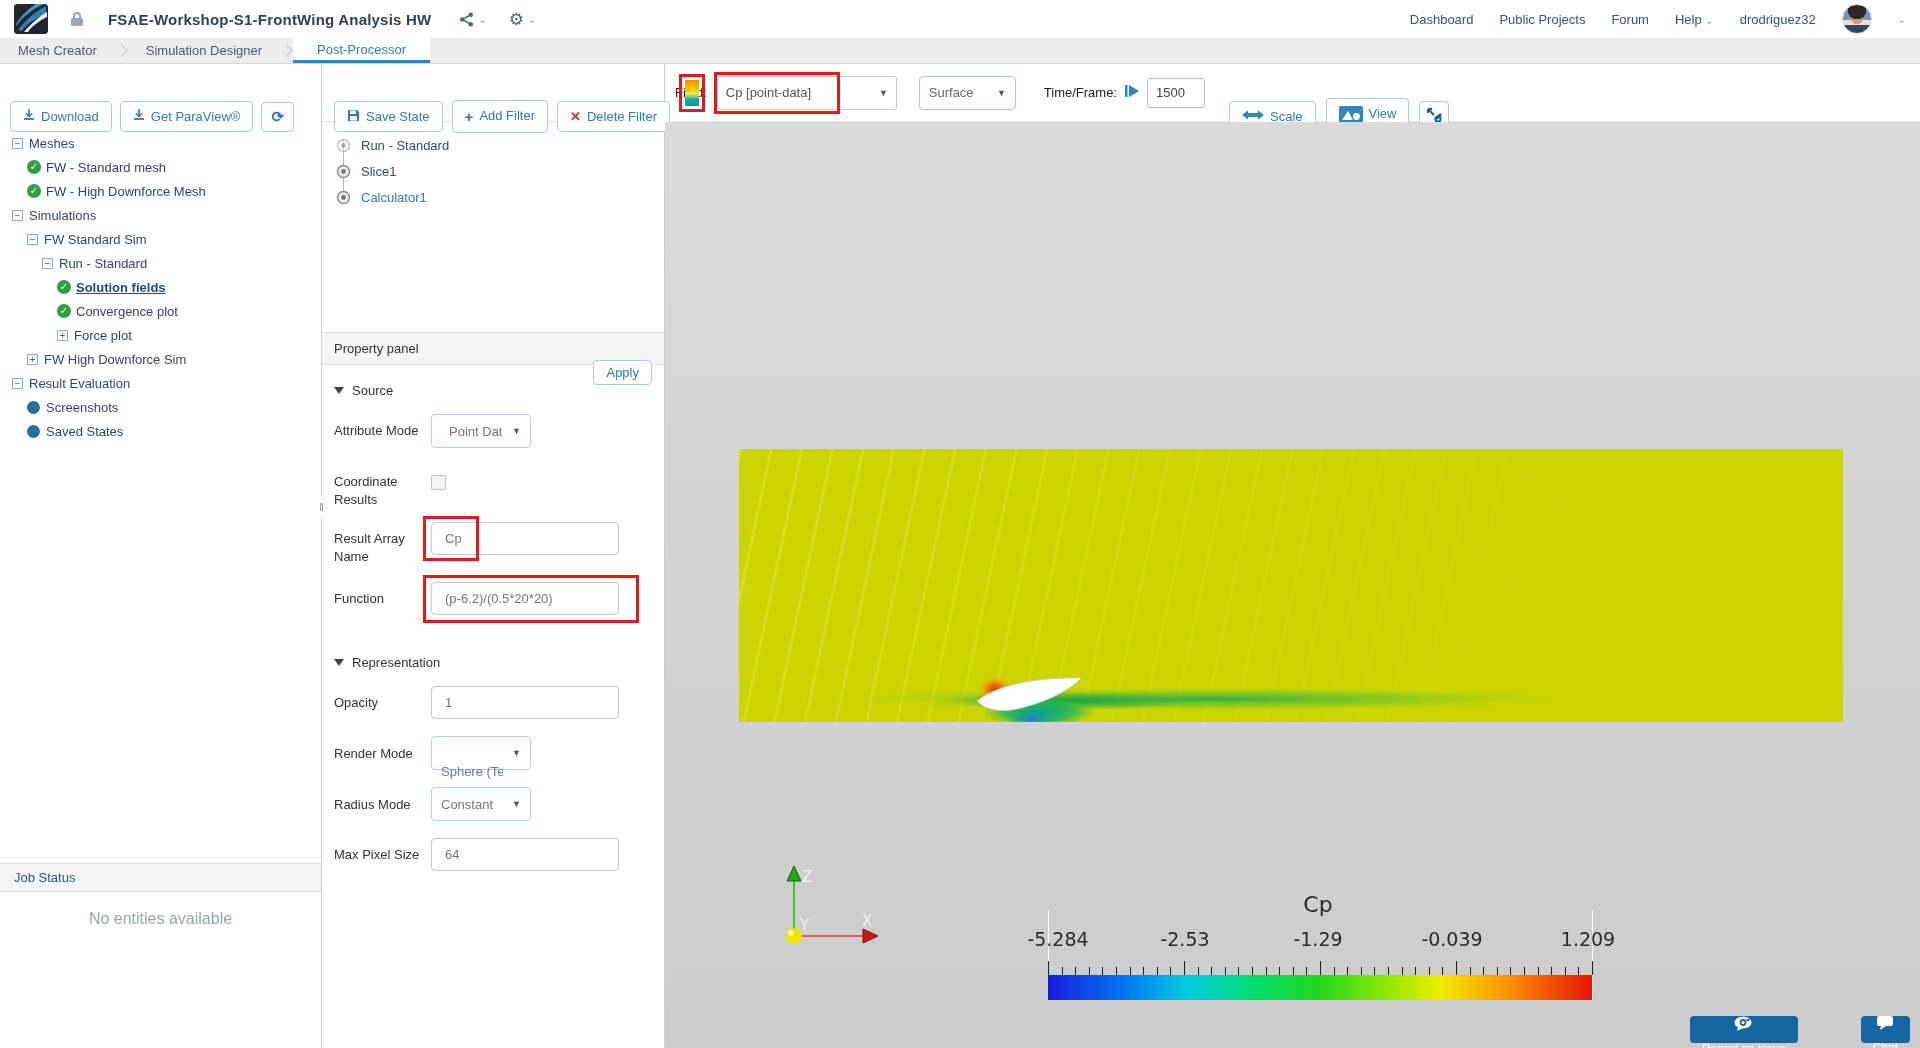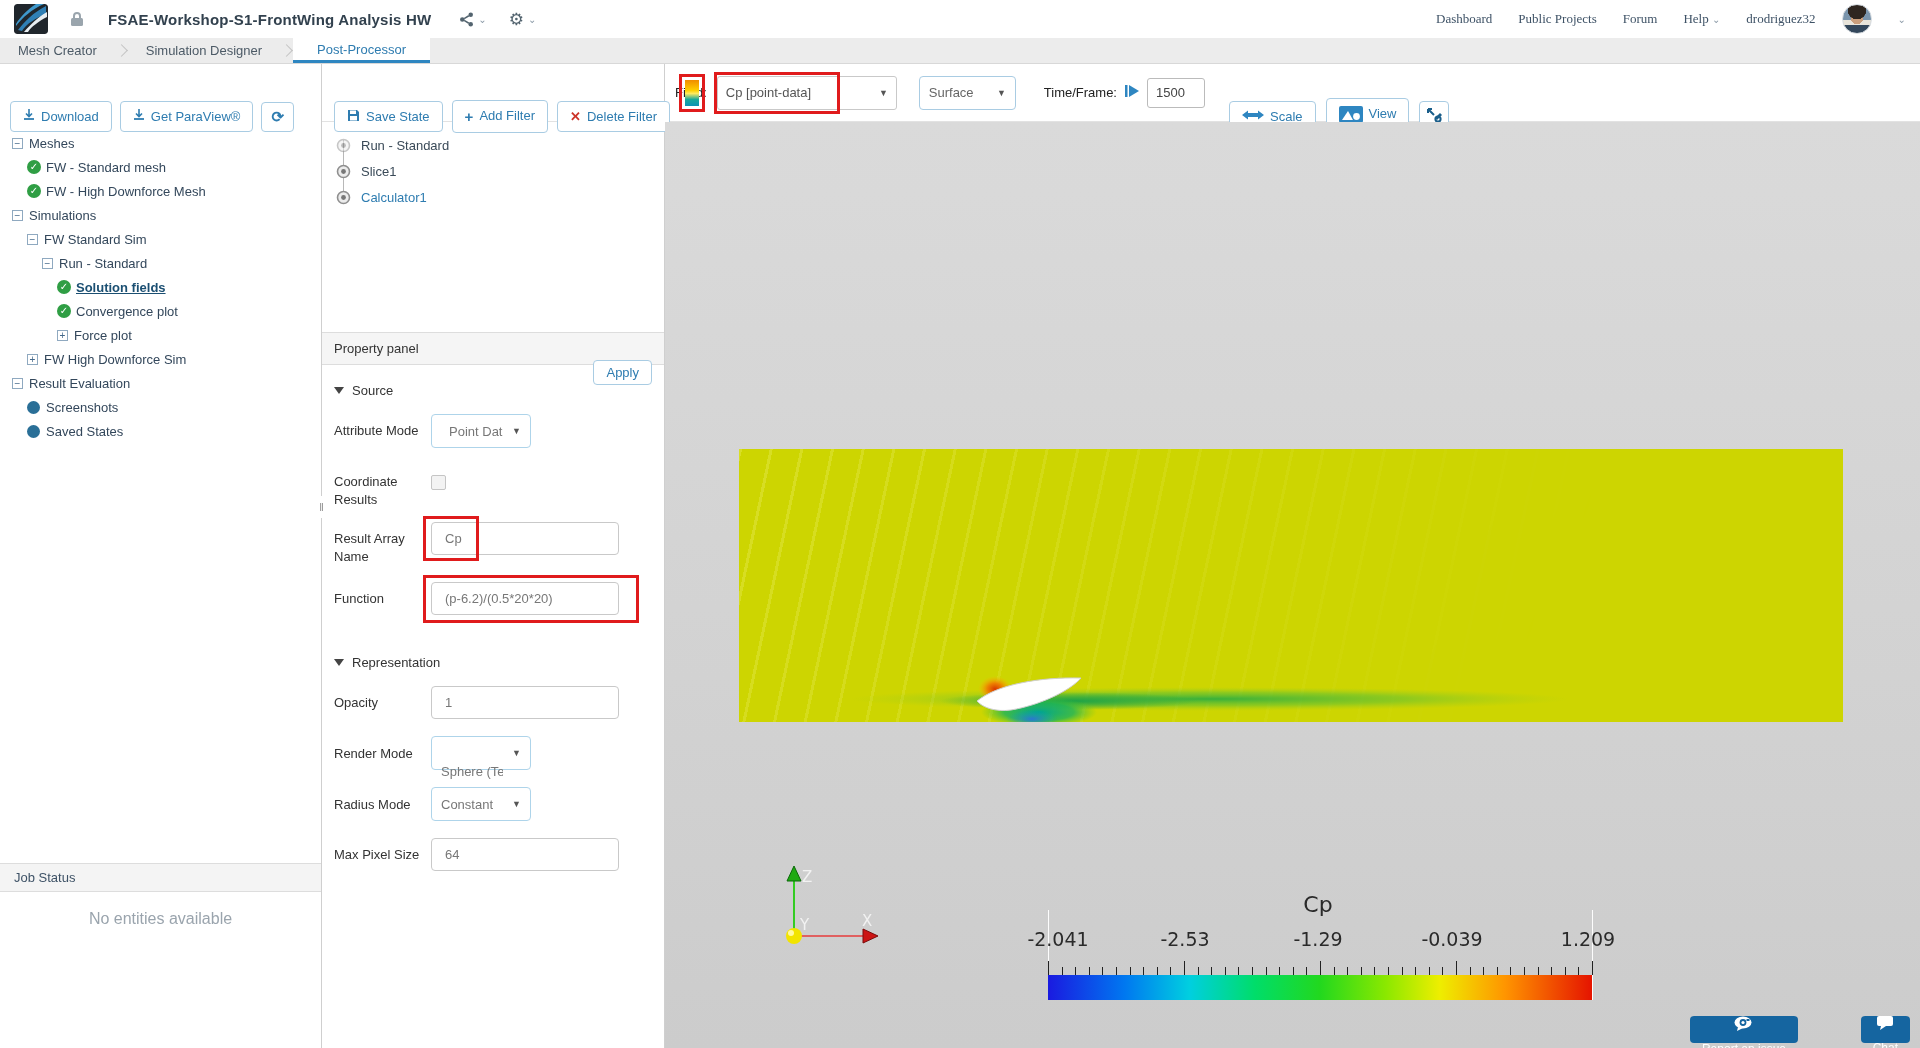--- a/index.html
+++ b/index.html
@@ -8,21 +8,21 @@
   .app { position:relative; width:1920px; height:1048px; display:flex; flex-direction:column; }
 
   
   .header { height:38px; background:#fff; display:flex; align-items:center; padding:0 14px; flex:0 0 auto; }
   .logo { width:34px; height:30px; border-radius:3px; overflow:hidden; margin-right:22px; flex:0 0 auto; }
   .lock { margin-right:24px; display:flex; }
   .proj-title { font-size:15px; font-weight:700; color:#32414e; letter-spacing:.2px; }
   .hdr-ico { margin-left:28px; display:flex; align-items:center; gap:4px; color:#5a6b7a; cursor:pointer; }
   .chev { font-size:10px; color:#8b9aa7; }
   .hdr-spacer { flex:1; }
-  .hdr-nav { display:flex; align-items:center; gap:26px; font-size:13px; color:#3e5266;font-family:Liberation Serif, serif; }
+  .hdr-nav { display:flex; align-items:center; gap:26px; font-size:13px; color:#3e5266; }
   .hdr-nav .navitem { cursor:pointer; }
   .avatar { width:30px; height:30px; border-radius:50%;
     background:
       radial-gradient(circle at 50% 18%, #2e2620 0 34%, transparent 35%),
       radial-gradient(circle at 50% 46%, #c99e7c 0 30%, transparent 31%),
       linear-gradient(180deg, #7a95ad 0 55%, #e8e4da 55% 72%, #33475b 72%);
     border:1px solid #d6dbe0; }
 
   
   .tabbar { height:26px; background:#ececec; border-bottom:1px solid #d8d8d8; display:flex; align-items:stretch; flex:0 0 auto; font-size:13px; }
@@ -520,21 +520,21 @@
             <div class="ltick" style="left: 462.4px; height: 8px;"></div>
             <div class="ltick" style="left: 476px; height: 8px;"></div>
             <div class="ltick" style="left: 489.6px; height: 8px;"></div>
             <div class="ltick" style="left: 503.2px; height: 8px;"></div>
             <div class="ltick" style="left: 516.8px; height: 8px;"></div>
             <div class="ltick" style="left: 530.4px; height: 8px;"></div>
             <div class="ltick" style="left: 544px; height: 14px;"></div>
           </div>
         <div class="legend-bar" id="legend-bar" style="background: linear-gradient(90deg, rgb(26, 26, 224) 0%, rgb(0, 119, 240) 14%, rgb(0, 207, 224) 26%, rgb(0, 221, 106) 38%, rgb(34, 216, 30) 50%, rgb(138, 232, 0) 62%, rgb(238, 238, 0) 72%, rgb(255, 149, 0) 84%, rgb(229, 20, 0) 100%);"></div>
         <div id="legend-labels">
-            <div class="legend-label" style="left: 393px;">-2.041</div>
+            <div class="legend-label" style="left: 393px;">-5.284</div>
             <div class="legend-label" style="left: 520px;">-2.53</div>
             <div class="legend-label" style="left: 653px;">-1.29</div>
             <div class="legend-label" style="left: 787px;">-0.039</div>
             <div class="legend-label" style="left: 923px;">1.209</div>
           </div>
 
         <div class="foot-btn foot-report">
           <span><svg width="20" height="15" viewBox="0 0 20 15">
                 <ellipse cx="9" cy="6.5" rx="8.5" ry="6" fill="#fff"></ellipse>
                 <path d="M4 11 L3 15 L9 12 Z" fill="#fff"></path>

